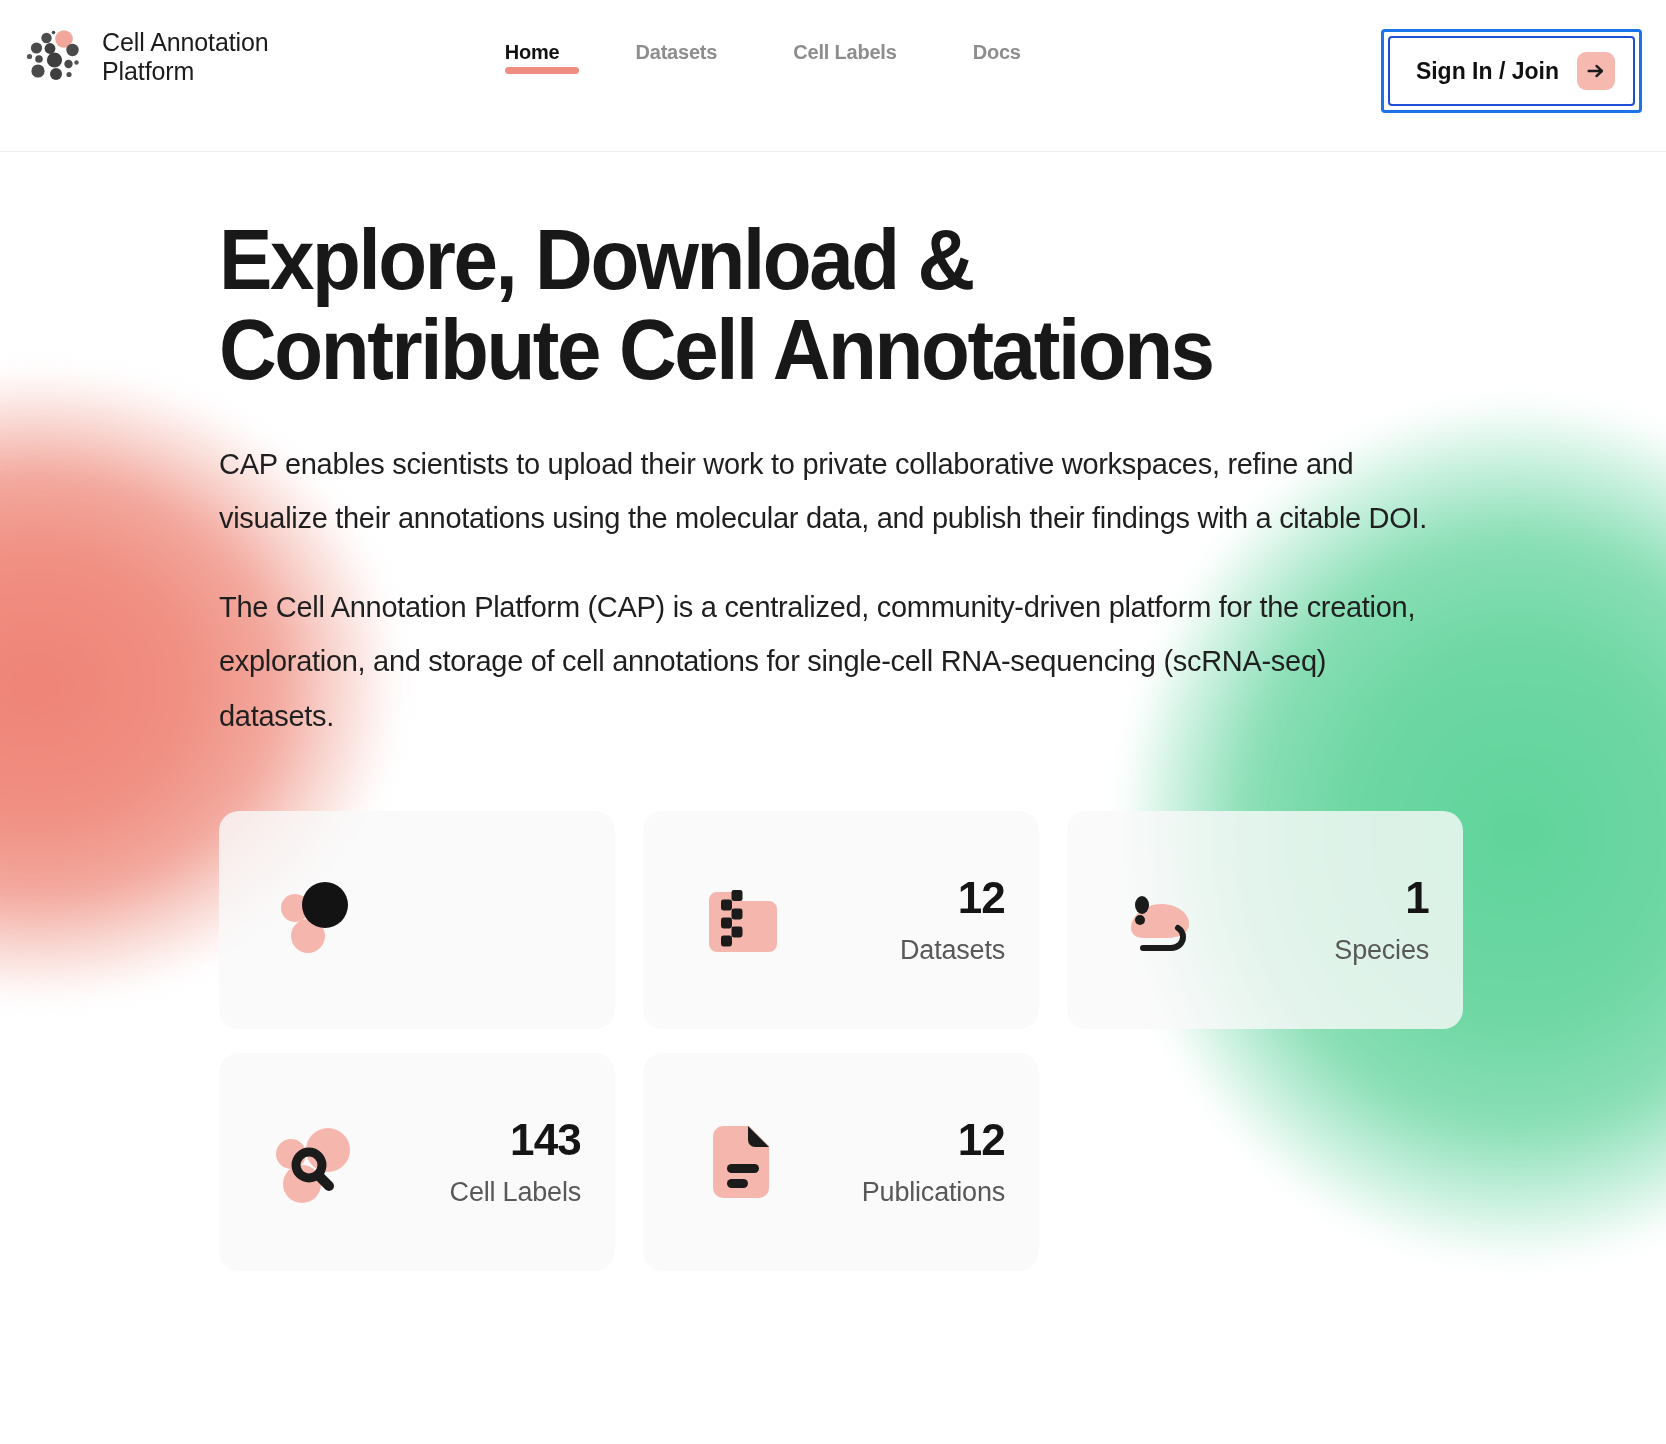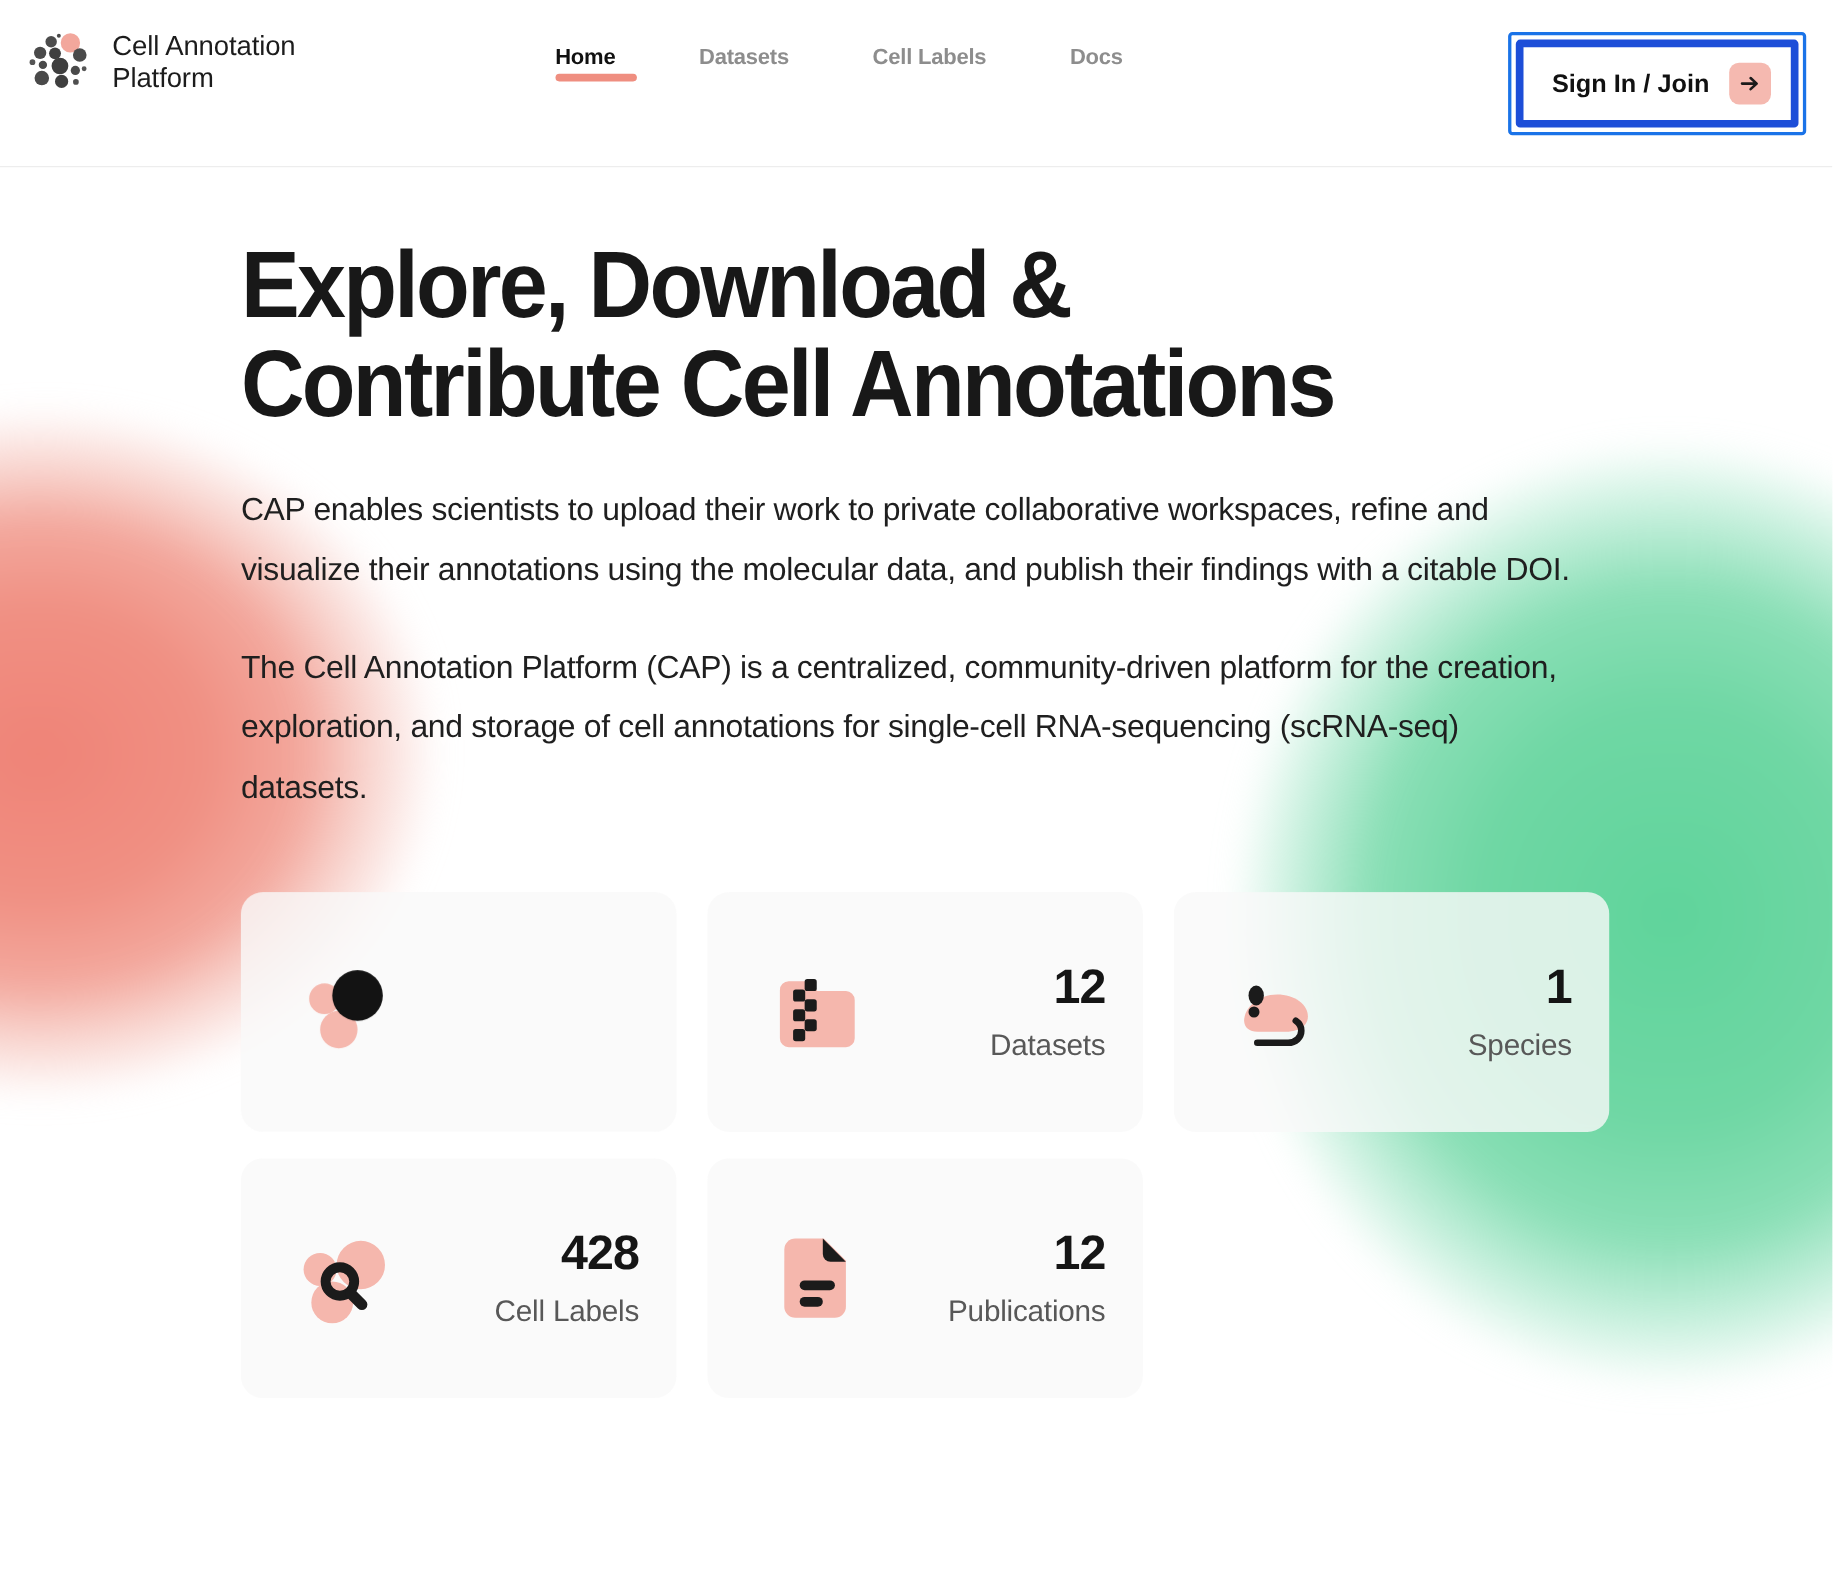--- a/index.html
+++ b/index.html
@@ -117,21 +117,21 @@
     margin-top: 11px;
     padding: 4px;
     border: 3px solid #1a73e8;
     border-radius: 4px;
   }
   .signin-btn {
     display: flex;
     align-items: center;
     gap: 18px;
     background: #ffffff;
-    border: 7px solid #1d4ed8;
+    border: 2px solid #1d4ed8;
     border-radius: 4px;
     padding: 14px 18px 14px 26px;
     font-size: 23px;
     font-weight: 700;
     color: #111111;
     cursor: pointer;
     white-space: nowrap;
   }
   .arrow-badge {
     width: 38px; height: 38px;
@@ -343,21 +343,21 @@
         <span class="stat-icon">
           <svg viewBox="0 0 96 96" width="96" height="96" aria-hidden="true">
             <circle cx="24" cy="40" r="15" fill="#f5b7ad"></circle>
             <circle cx="61" cy="36" r="22" fill="#f5b7ad"></circle>
             <circle cx="35" cy="70" r="19" fill="#f5b7ad"></circle>
             <circle cx="42" cy="51" r="13" fill="none" stroke="#1b1b1b" stroke-width="9"></circle>
             <path d="M52 62L62 72" stroke="#1b1b1b" stroke-width="10" stroke-linecap="round"></path>
           </svg>
         </span>
         <div class="stat-text">
-          <div class="stat-value">428</div>
+          <div class="stat-value">143</div>
           <div class="stat-label">Cell Labels</div>
         </div>
       </div>
 
       <div class="stat-card">
         <span class="stat-icon">
           <svg viewBox="0 0 96 96" width="96" height="96" aria-hidden="true">
             <path d="M22 22a10 10 0 0 1 10-10h26l20 20v42a10 10 0 0 1-10 10H32a10 10 0 0 1-10-10V22z" fill="#f5b7ad"></path>
             <path d="M57 12l21 21H64a7 7 0 0 1-7-7V12z" fill="#1b1b1b"></path>
             <rect x="36" y="50" width="32" height="9" rx="4.5" fill="#1b1b1b"></rect>

